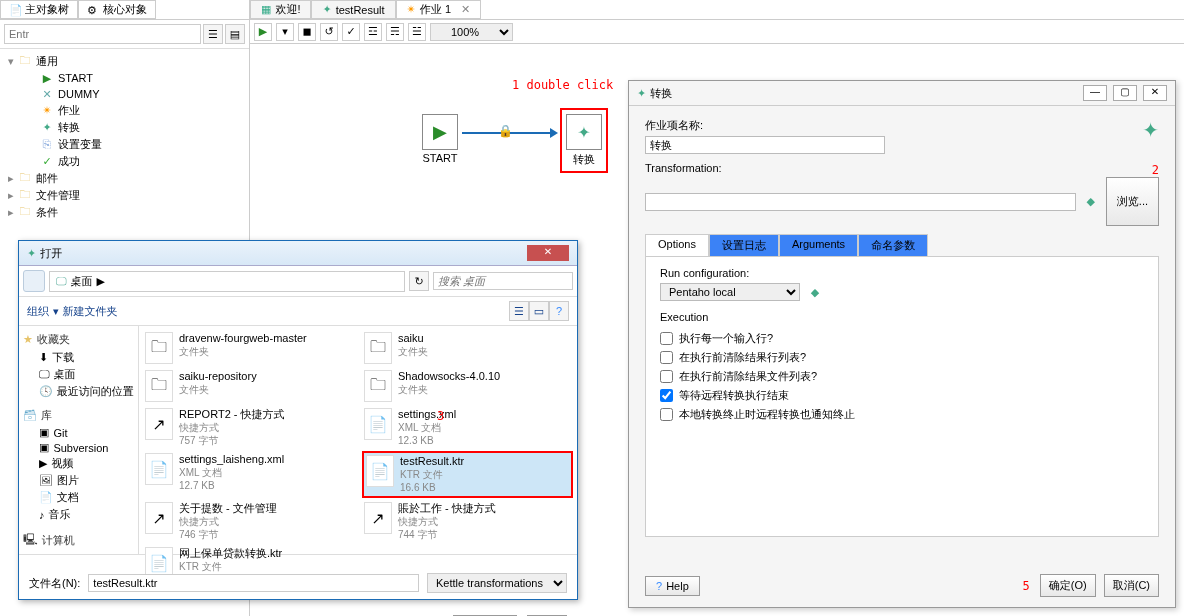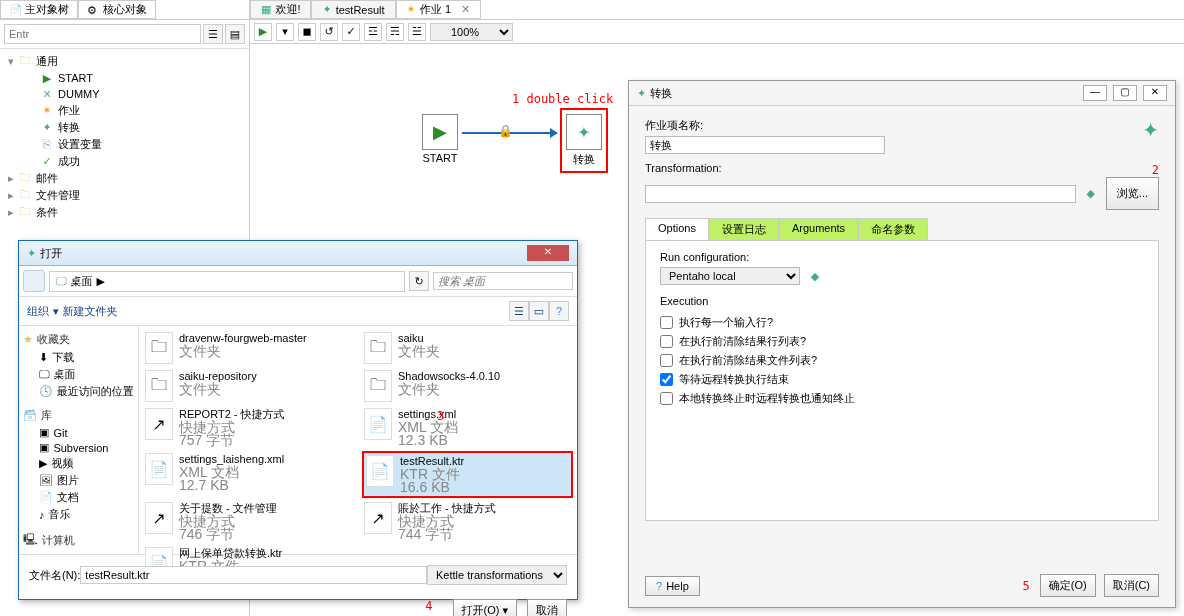--- a/index.html
+++ b/index.html
@@ -51,42 +51,42 @@
 .fd-side-group { margin-bottom: 6px; }
 .fd-side-head { display: flex; align-items: center; gap: 4px; color: #333; padding: 2px 0; }
 .fd-side-item { padding: 1px 0 1px 16px; display: flex; align-items: center; gap: 4px; cursor: pointer; }
 .fd-files { flex: 1; padding: 4px; display: grid; grid-template-columns: 1fr 1fr; gap: 2px 8px; align-content: start; }
 .fd-file { display: flex; gap: 6px; padding: 2px; cursor: pointer; }
 .fd-file.selected { background: #cde6f7; border: 1px solid #7da2ce; }
 .fd-file.redbox { border: 2px solid red; }
 .fd-file-icon { width: 28px; height: 32px; background: #fff; border: 1px solid #ddd; display: flex; align-items: center; justify-content: center; font-size: 16px; }
 .fd-file-info { display: flex; flex-direction: column; line-height: 13px; }
 .fd-file-name { color: #000; }
-.fd-file-meta { color: #888; font-size: 14px; }
-.fd-footer { padding: 10px 10px; display: flex; align-items: center; border-top: 1px solid #ddd; }
+.fd-file-meta { color: #888; font-size: 10px; }
+.fd-footer { padding: 18px 10px; display: flex; align-items: center; gap: 8px; border-top: 1px solid #ddd; }
 .fd-filename-input { flex: 1; border: 1px solid #ccc; padding: 2px 4px; }
 .fd-filter { width: 140px; border: 1px solid #ccc; padding: 2px 4px; }
 .fd-buttons { padding: 4px 10px 10px; display: flex; justify-content: flex-end; gap: 10px; }
 .win-btn { padding: 3px 8px; border: 1px solid #999; background: linear-gradient(#fff,#e8e8e8); cursor: pointer; }
 
 
 .trans-dialog { position: absolute; left: 628px; top: 80px; width: 548px; height: 528px; border: 1px solid #999; background: #f5f5f5; box-shadow: 2px 2px 6px rgba(0,0,0,0.2); }
 .td-title { display: flex; padding: 4px 8px; border-bottom: 1px solid #ccc; align-items: center; }
 .td-title-text { flex: 1; }
 .td-wc { display: flex; gap: 6px; }
 .td-wc-btn { width: 24px; height: 16px; border: 1px solid #aaa; background: #fff; cursor: pointer; text-align: center; line-height: 12px; font-size: 10px; }
 .td-body { padding: 12px 16px; }
 .td-row { margin-bottom: 8px; }
 .td-label { display: block; margin-bottom: 3px; }
 .td-input { width: 240px; border: 1px solid #bbb; padding: 2px 4px; background: #fff; }
 .td-input-row { display: flex; align-items: center; gap: 6px; }
 .td-icon-btn { width: 18px; height: 18px; display: flex; align-items: center; justify-content: center; color: #4a8; cursor: pointer; }
-.td-browse { padding: 8px 10px; border: 1px solid #999; background: linear-gradient(#fff,#e8e8e8); cursor: pointer; }
+.td-browse { padding: 16px 10px; border: 1px solid #999; background: linear-gradient(#fff,#e8e8e8); cursor: pointer; }
 .td-tabs { display: flex; border-bottom: 1px solid #ccc; margin-top: 6px; }
-.td-tab { padding: 3px 12px; border: 1px solid #ccc; border-bottom: none; background: #bef264; cursor: pointer; }
+.td-tab { padding: 3px 12px; border: 1px solid #ccc; border-bottom: none; background: #3b82f6; cursor: pointer; }
 .td-tab.active { background: #fff; }
 .td-panel { border: 1px solid #ccc; border-top: none; padding: 10px 14px; height: 280px; background: #fff; }
 .td-field-label { margin-bottom: 4px; }
 .td-select { width: 140px; border: 1px solid #bbb; padding: 1px 4px; }
 .td-group-label { margin: 10px 0 6px; }
 .td-check-row { display: flex; align-items: center; gap: 6px; padding: 2px 0; }
 .td-check { width: 13px; height: 13px; }
 .td-footer { position: absolute; bottom: 10px; left: 16px; right: 16px; display: flex; align-items: center; }
 .help-btn { padding: 3px 10px; border: 1px solid #999; background: linear-gradient(#fff,#e8e8e8); display: flex; align-items: center; gap: 4px; cursor: pointer; }
 .spacer { flex: 1; }
@@ -181,21 +181,21 @@
     <div class="tb-btn">▾</div>
     <div class="tb-btn">◼</div>
     <div class="tb-btn">↺</div>
     <div class="tb-btn">✓</div>
     <div class="tb-btn">☲</div>
     <div class="tb-btn">☴</div>
     <div class="tb-btn">☱</div>
     <select class="zoom-select"><option>100%</option></select>
   </div>
   <div class="canvas">
-    <div class="annotation" style="left:262px;top:48px">1 double click</div>
+    <div class="annotation" style="left:262px;top:34px">1 double click</div>
     <div class="node" style="left:172px;top:70px">
       <div class="node-box">
           <span class="start-play">▶</span>
         </div>
       <span class="node-label">START</span>
     </div>
     <div class="arrow-line" style="left:212px;top:88px;width:88px"></div>
     <div class="lock-icon" style="left:248px;top:80px">🔒</div>
     <div class="arrow-head" style="left:300px;top:84px"></div>
     <div class="node red-box" style="left:310px;top:64px;padding:4px">

